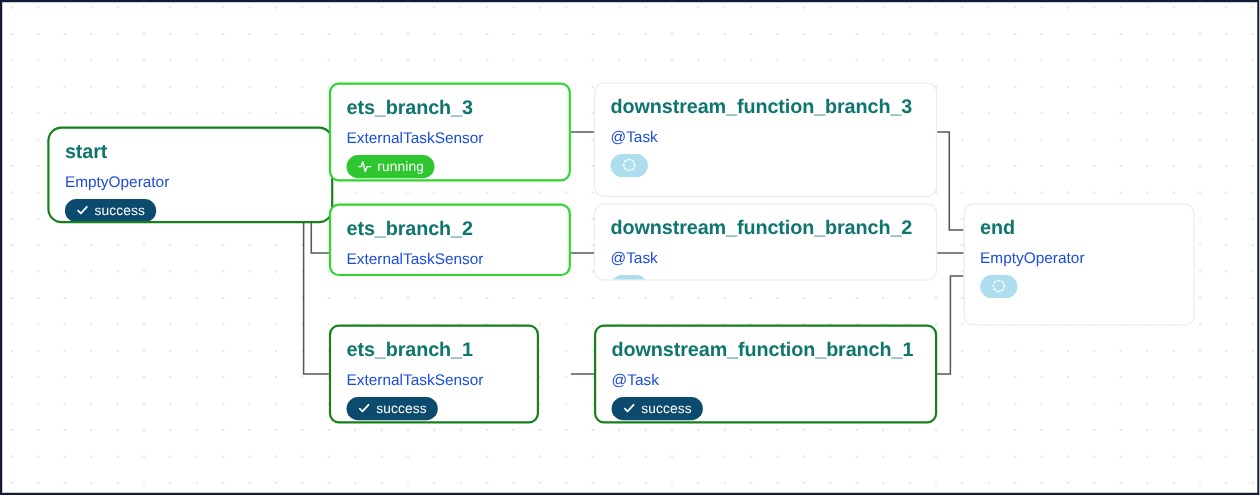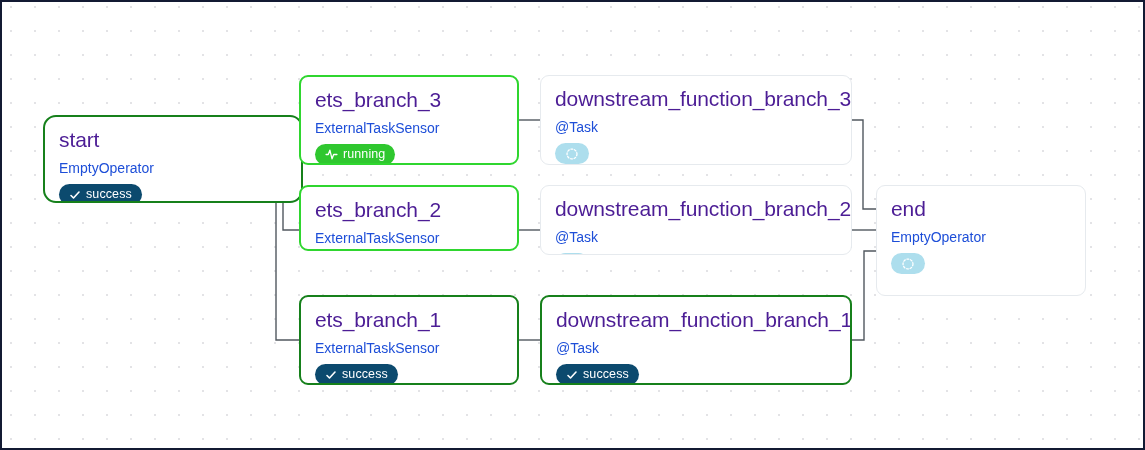--- a/index.html
+++ b/index.html
@@ -41,23 +41,23 @@
   .node.state-success {
     border: 2px solid #16801b;
   }
   .node.state-running {
     border: 2px solid #2fd62f;
   }
   .node.state-no_status {
     border: 1.5px solid #e6eaee;
   }
   .node-title {
-    font-size: 21px;
-    font-weight: normal;
-    color: #4c1d95;
+    font-size: 18px;
+    font-weight: bold;
+    color: #0f766e;
     letter-spacing: -0.1px;
     line-height: 1.15;
     white-space: nowrap;
   }
   .node-subtitle {
     font-size: 14px;
     color: #1d4ed8;
     margin-top: 8px;
     line-height: 1.15;
     white-space: nowrap;
@@ -122,29 +122,29 @@
           <span class="badge-label">running</span>
         </div></div>
       <div class="node state-running" style="left: 297px; top: 183px; width: 220px; height: 66px;"><div class="node-title">ets_branch_2</div><div class="node-subtitle">ExternalTaskSensor</div><div class="badge running">
           <span>
             <svg width="13" height="13" viewBox="0 0 24 24" fill="none" stroke="#ffffff" stroke-width="2.4" stroke-linecap="round" stroke-linejoin="round">
               <polyline points="2,12 6,12 9,4 13,20 16,12 22,12"></polyline>
             </svg>
           </span>
           <span class="badge-label">running</span>
         </div></div>
-      <div class="node state-success" style="left: 297px; top: 293px; width: 220px; height: 90px;"><div class="node-title">ets_branch_1</div><div class="node-subtitle">ExternalTaskSensor</div><div class="badge success">
+      <div class="node state-success" style="left: 297px; top: 293px; width: 191px; height: 90px;"><div class="node-title">ets_branch_1</div><div class="node-subtitle">ExternalTaskSensor</div><div class="badge success">
           <span>
             <svg width="12" height="12" viewBox="0 0 24 24" fill="none" stroke="#ffffff" stroke-width="3.2" stroke-linecap="round" stroke-linejoin="round">
               <polyline points="4,13 9,18 20,6"></polyline>
             </svg>
           </span>
           <span class="badge-label">success</span>
         </div></div>
-      <div class="node state-no_status" style="left: 538px; top: 73px; width: 312px; height: 90px;"><div class="node-title">downstream_function_branch_3</div><div class="node-subtitle">@Task</div><div class="badge no_status">
+      <div class="node state-no_status" style="left: 538px; top: 73px; width: 312px; height: 104px;"><div class="node-title">downstream_function_branch_3</div><div class="node-subtitle">@Task</div><div class="badge no_status">
           <span>
             <svg width="14" height="14" viewBox="0 0 24 24" fill="none" stroke="#ffffff" stroke-width="2.2" stroke-linecap="round" stroke-dasharray="3.1 3.1">
               <circle cx="12" cy="12" r="8.5"></circle>
             </svg>
           </span>
         </div></div>
       <div class="node state-no_status" style="left: 538px; top: 183px; width: 312px; height: 70px;"><div class="node-title">downstream_function_branch_2</div><div class="node-subtitle">@Task</div><div class="badge no_status">
           <span>
             <svg width="14" height="14" viewBox="0 0 24 24" fill="none" stroke="#ffffff" stroke-width="2.2" stroke-linecap="round" stroke-dasharray="3.1 3.1">
               <circle cx="12" cy="12" r="8.5"></circle>

